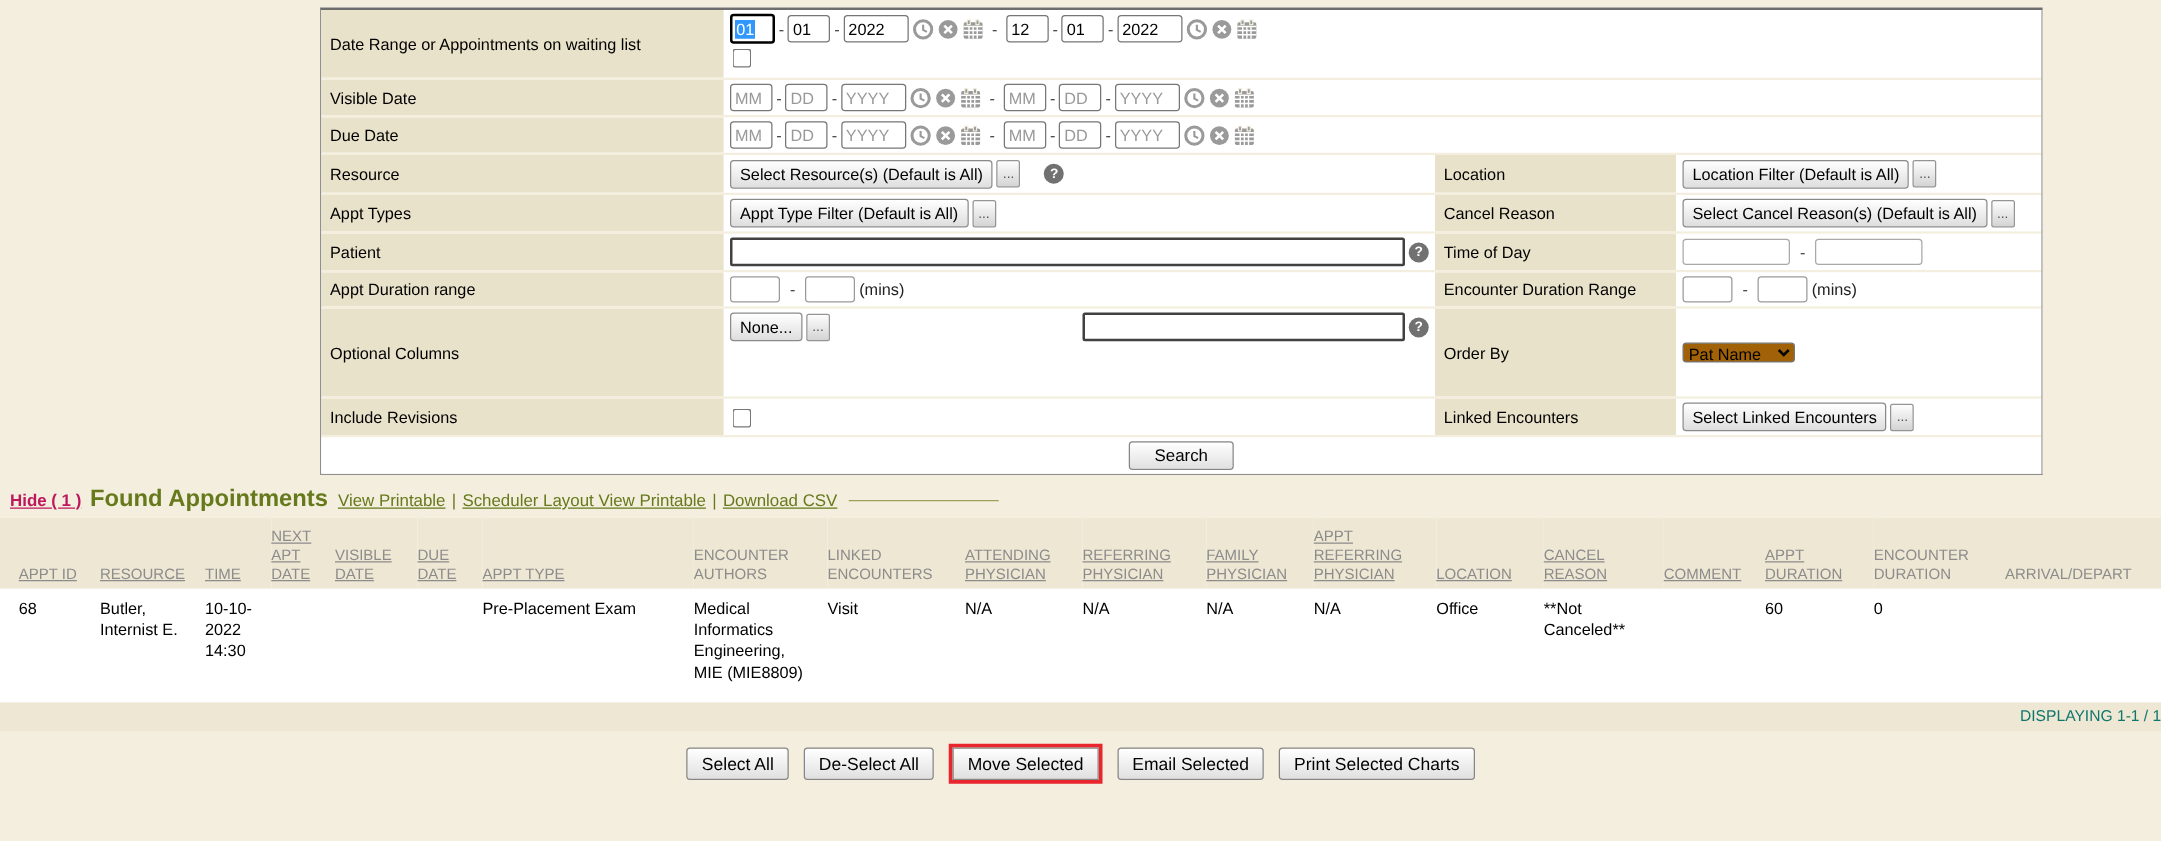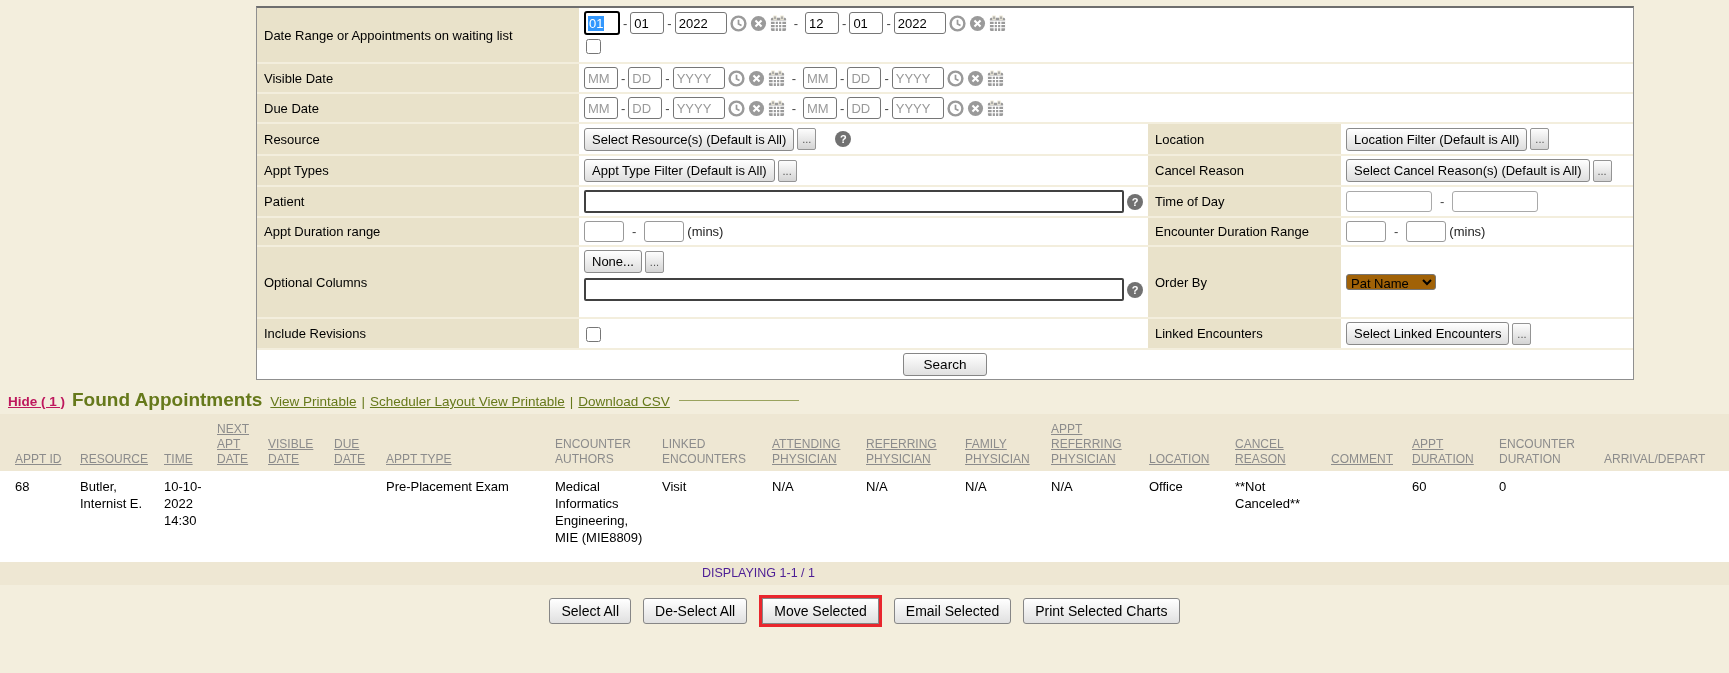--- a/index.html
+++ b/index.html
@@ -36,21 +36,21 @@
     width:19px;height:22px;font:11px/4px "Liberation Sans",sans-serif;color:#555;padding:0;cursor:pointer}
   .help{width:16px;height:16px;border-radius:50%;background:#717171;color:#fff;font-size:11px;font-weight:bold;
     display:inline-flex;align-items:center;justify-content:center;flex-shrink:0;cursor:pointer}
   .help.sp{margin-left:16px}
   .txt{height:23px;border:2px solid #414141;border-radius:2px;flex:1;font:13px "Liberation Sans",sans-serif;padding:1px 4px}
   .sin{width:40px;height:21px;border:1px solid #9a9a9a;border-radius:3px;font:13px "Liberation Sans",sans-serif;padding:1px 3px}
   .tin{width:86px;height:21px;border:1px solid #a9a9a9;border-radius:3px;font:13px "Liberation Sans",sans-serif;padding:1px 3px}
   select.ob{height:16px;font:13px "Liberation Sans",sans-serif;border:1px solid #767676;border-radius:3px;background:#a16207;min-width:90px}
   .chk{width:15px;height:15px;margin:2px 0 0 2px}
   .mins{color:#222}
-  .optcol{flex-direction:column;align-items:flex-start;gap:5px;justify-content:flex-start}
+  .optcol{flex-direction:row;align-items:flex-start;gap:5px;justify-content:flex-start}
   .optline{display:flex;align-items:center;gap:3px;width:100%}
   .btnbar{display:flex;align-items:center;justify-content:center;flex:1;background:#fff;padding:3px 0}
   .pushbtn{border:1px solid #868686;background:linear-gradient(#ffffff,#e0e0e0);border-radius:3px;
     padding:3px 20px;font:13.5px "Liberation Sans",sans-serif;color:#000;cursor:pointer}
 
   
   .sechead{display:flex;align-items:baseline;margin:9px 0 3px 8px;color:#66791b}
   .hidelink{font-weight:bold;text-decoration:underline;font-size:13.5px;color:#be185d;cursor:pointer}
   .sectitle{font-size:19px;font-weight:bold;margin:0 8px 0 7px;color:#66791b}
   .seclink{font-size:13.5px;color:#66791b;text-decoration:underline;cursor:pointer}
@@ -59,21 +59,21 @@
 
   
   .reswrap{background:#fff;padding-bottom:16px}
   table.res{border-collapse:collapse;table-layout:fixed;width:1729px}
   .res th{background:#eee7d3;vertical-align:bottom;text-align:left;font-weight:normal;font-size:12px;
     color:#8c8c8c;padding:8px 10px 4px 0;line-height:15px;word-wrap:break-word}
   .res th.first,.res td.first{padding-left:15px}
   .res .srt{text-decoration:underline;cursor:pointer}
   .res td{vertical-align:top;font-size:13px;padding:7px 10px 0 0;line-height:17px;word-wrap:break-word;background:#fff}
 
-  .stripe{background:#eee7d3;height:23px;line-height:23px;text-align:center;padding-right:212px;font-size:12.5px;color:#4c1d95}
+  .stripe{background:#eee7d3;height:23px;line-height:23px;text-align:right;font-size:12.5px;color:#0f766e}
 
   
   .actions{display:flex;justify-content:center;align-items:center;gap:12px;margin-top:10px}
   .abtn{border:1px solid #868686;background:linear-gradient(#ffffff,#e0e0e0);border-radius:3px;
     padding:4px 11px;font:14px "Liberation Sans",sans-serif;color:#000;cursor:pointer;white-space:nowrap}
   .redbox{border:3px solid #e9262d;display:inline-flex}
   .redbox .abtn{border-radius:0}
 </style>
 </head>
 <body>

